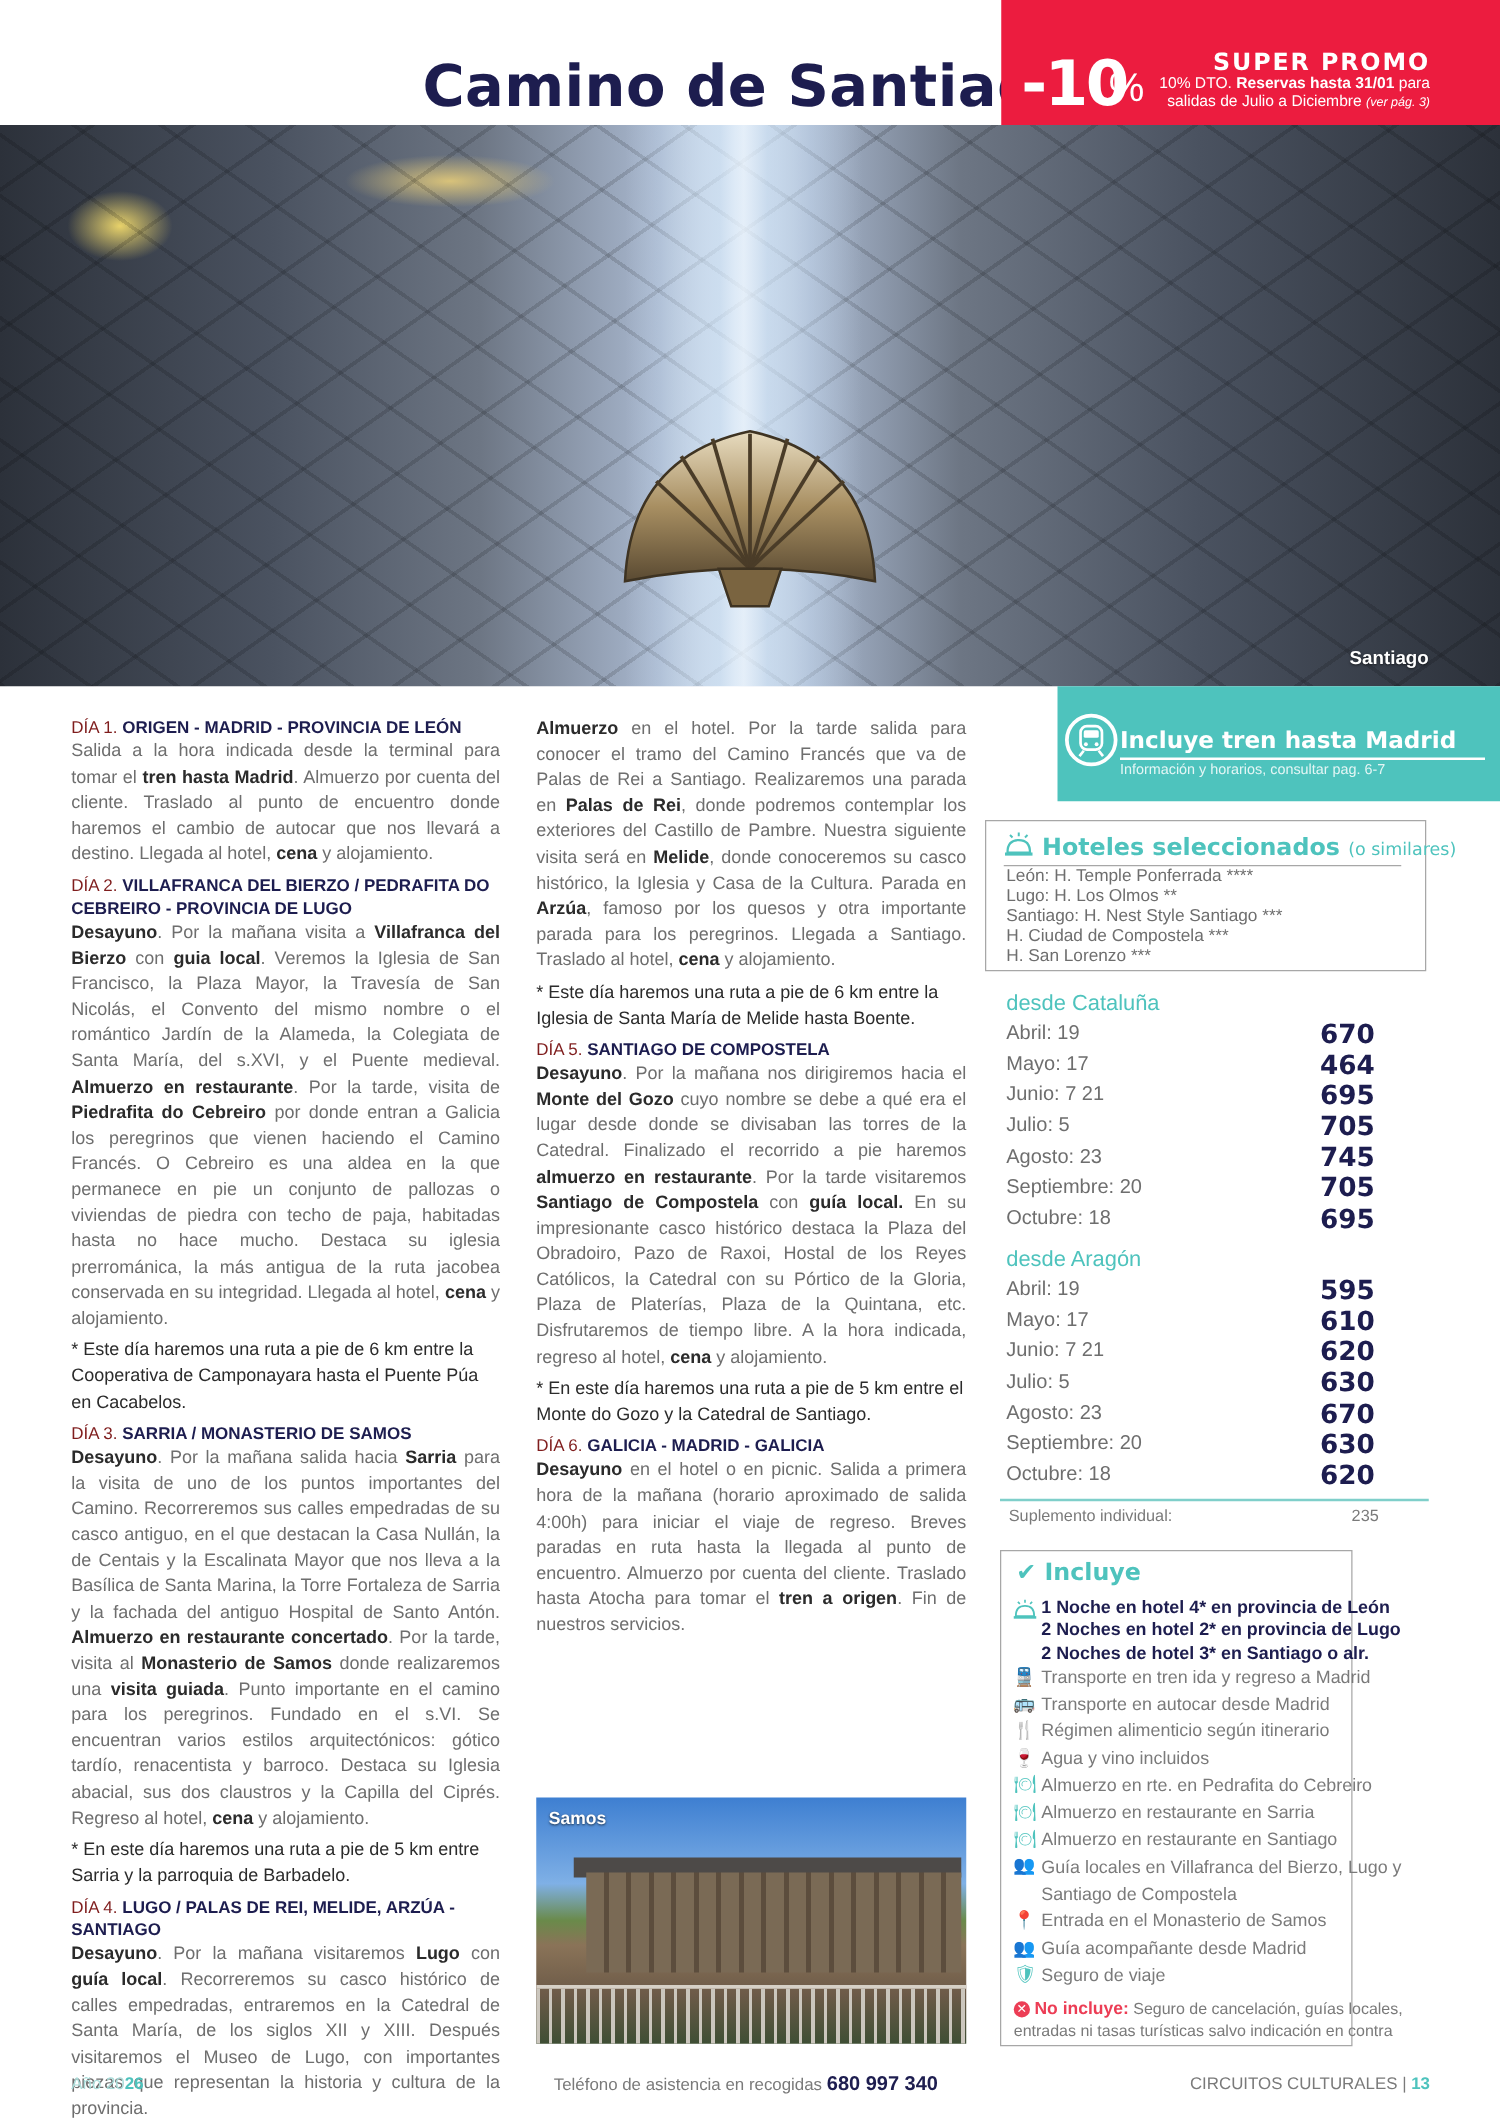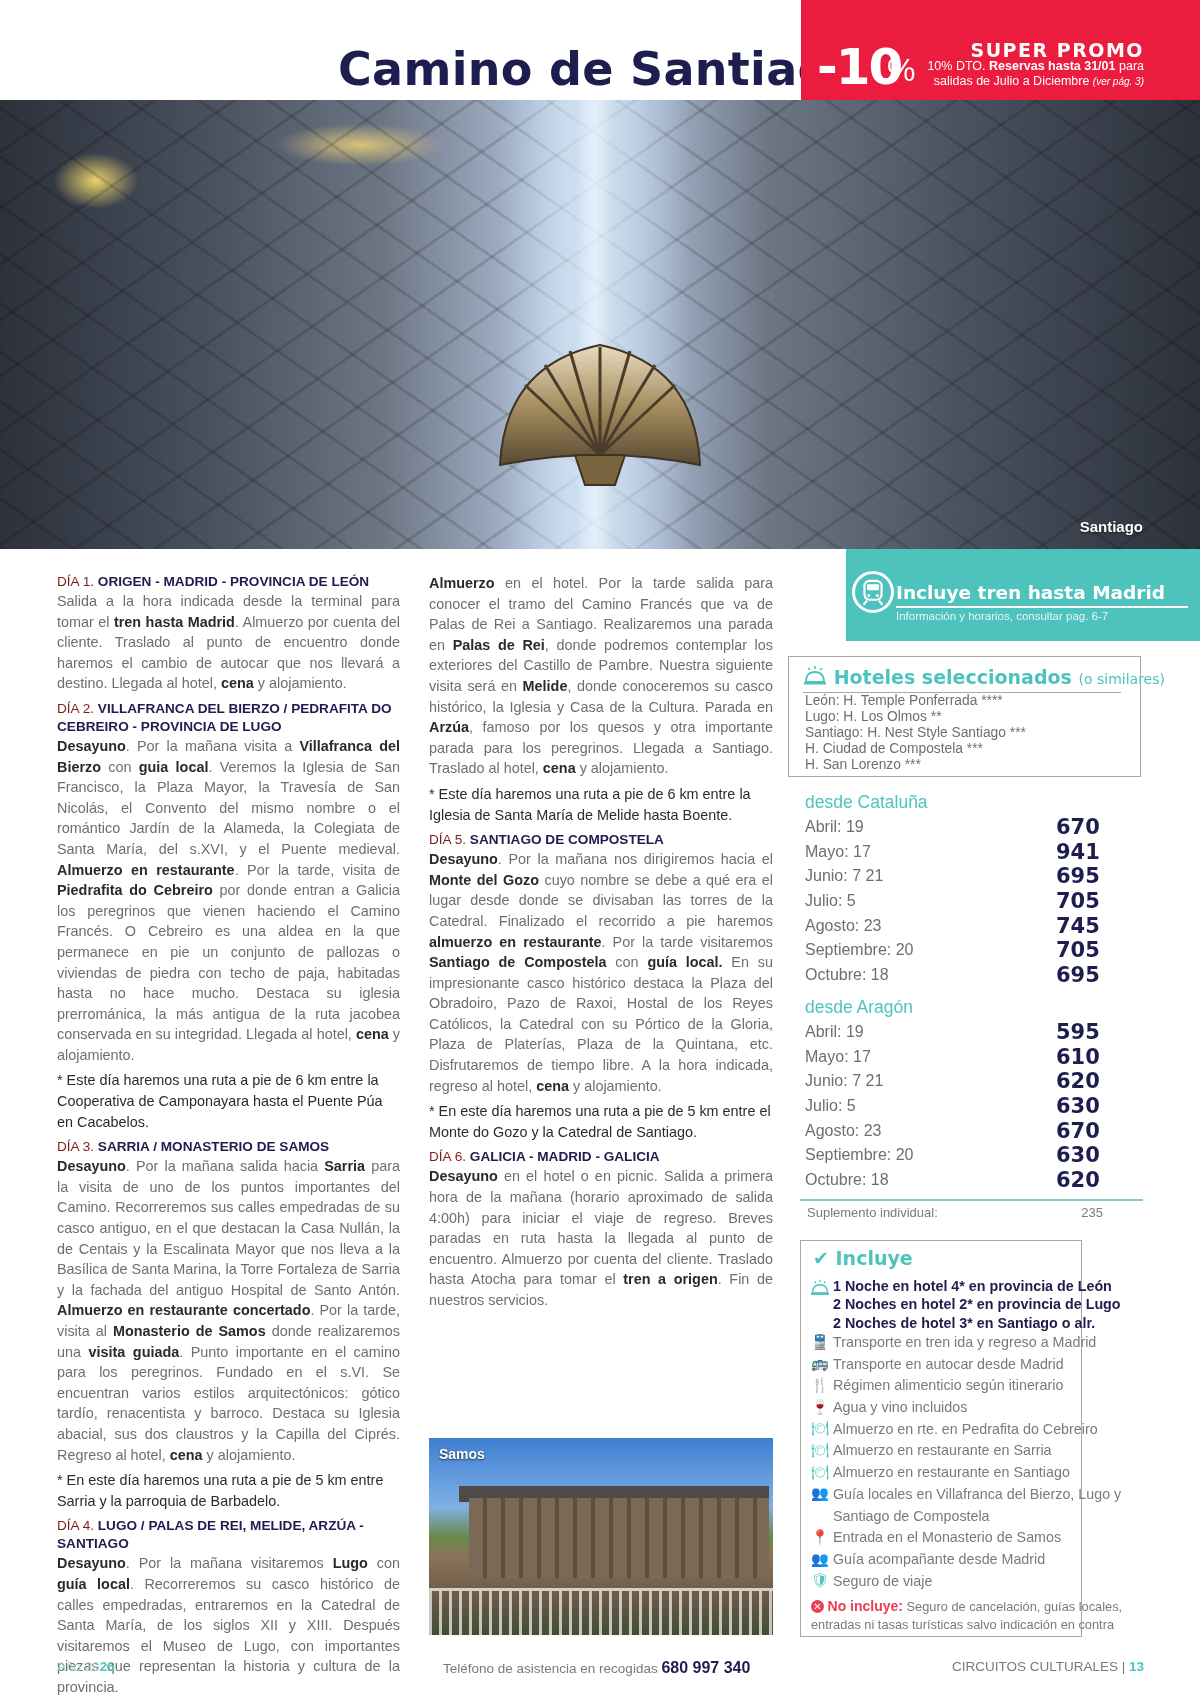--- a/index.html
+++ b/index.html
@@ -222,21 +222,21 @@
 </div>
 
 <div class="price-block" style="top:789px">
   <div class="region">desde Cataluña</div>
   <div class="price-row">
       <span class="date">Abril:  19</span>
       <span class="price">670</span>
     </div>
   <div class="price-row">
       <span class="date">Mayo:  17</span>
-      <span class="price">941</span>
+      <span class="price">464</span>
     </div>
   <div class="price-row">
       <span class="date">Junio:  7  21</span>
       <span class="price">695</span>
     </div>
   <div class="price-row">
       <span class="date">Julio:  5</span>
       <span class="price">705</span>
     </div>
   <div class="price-row">

